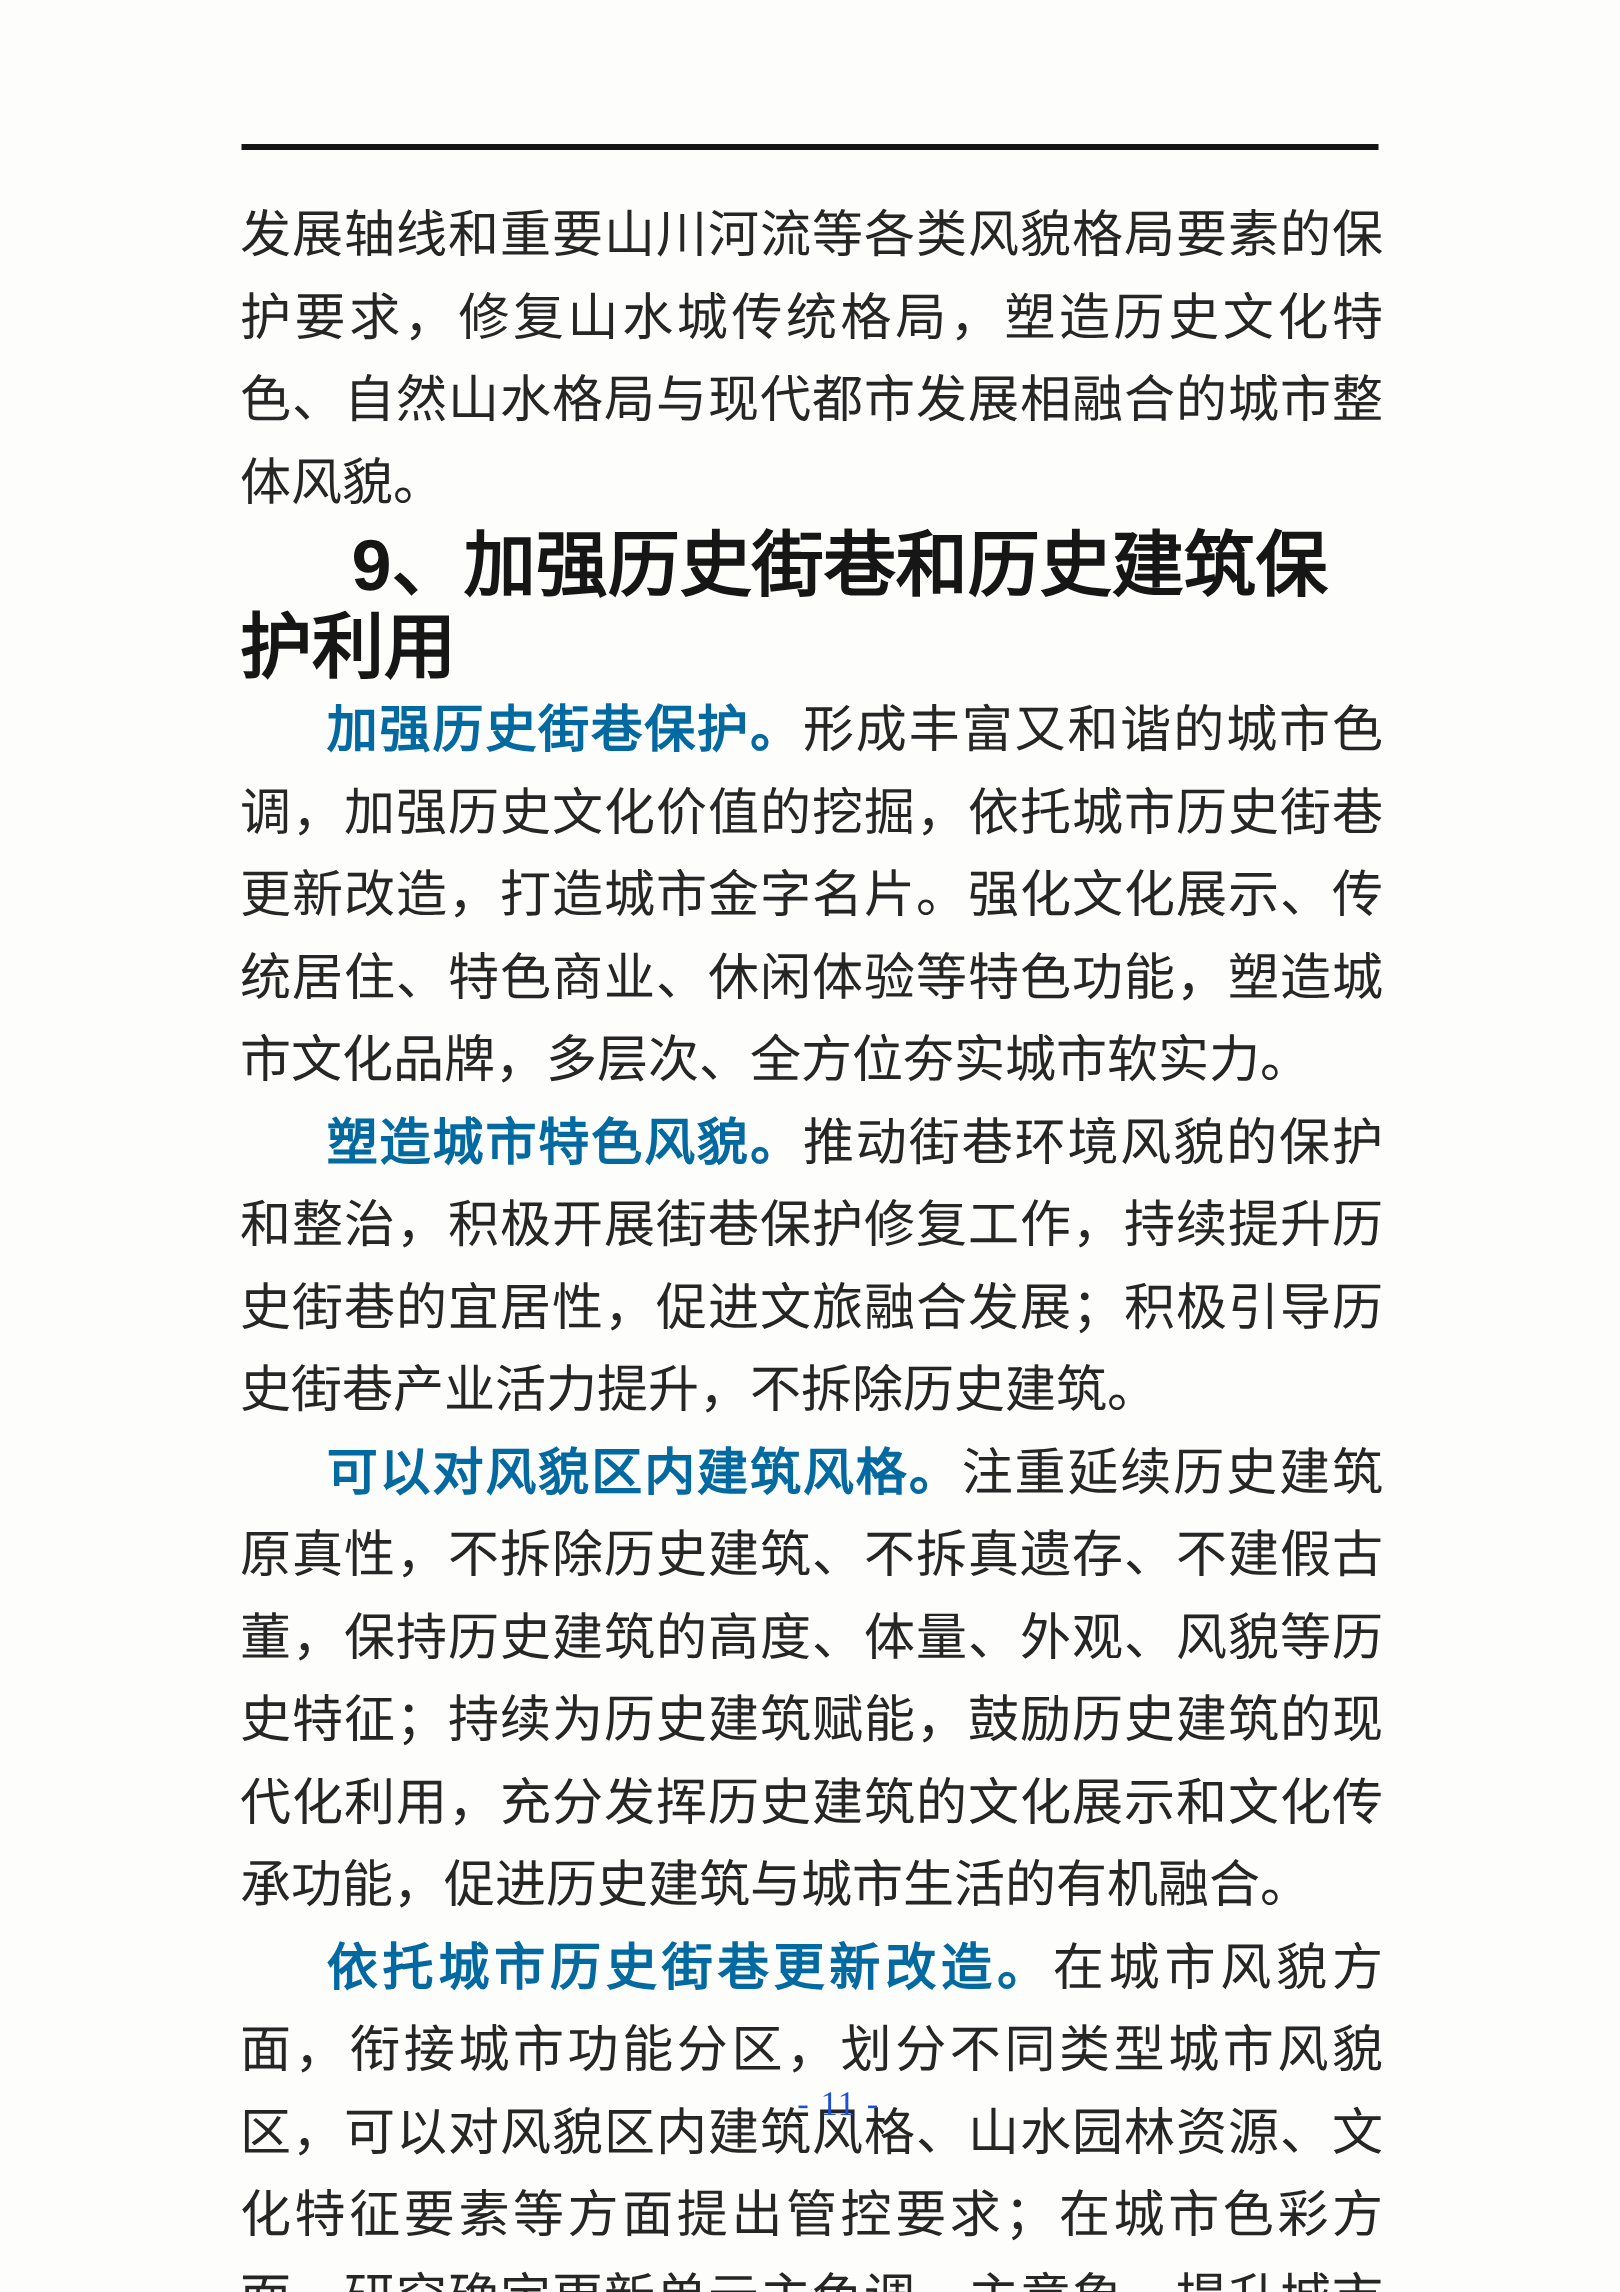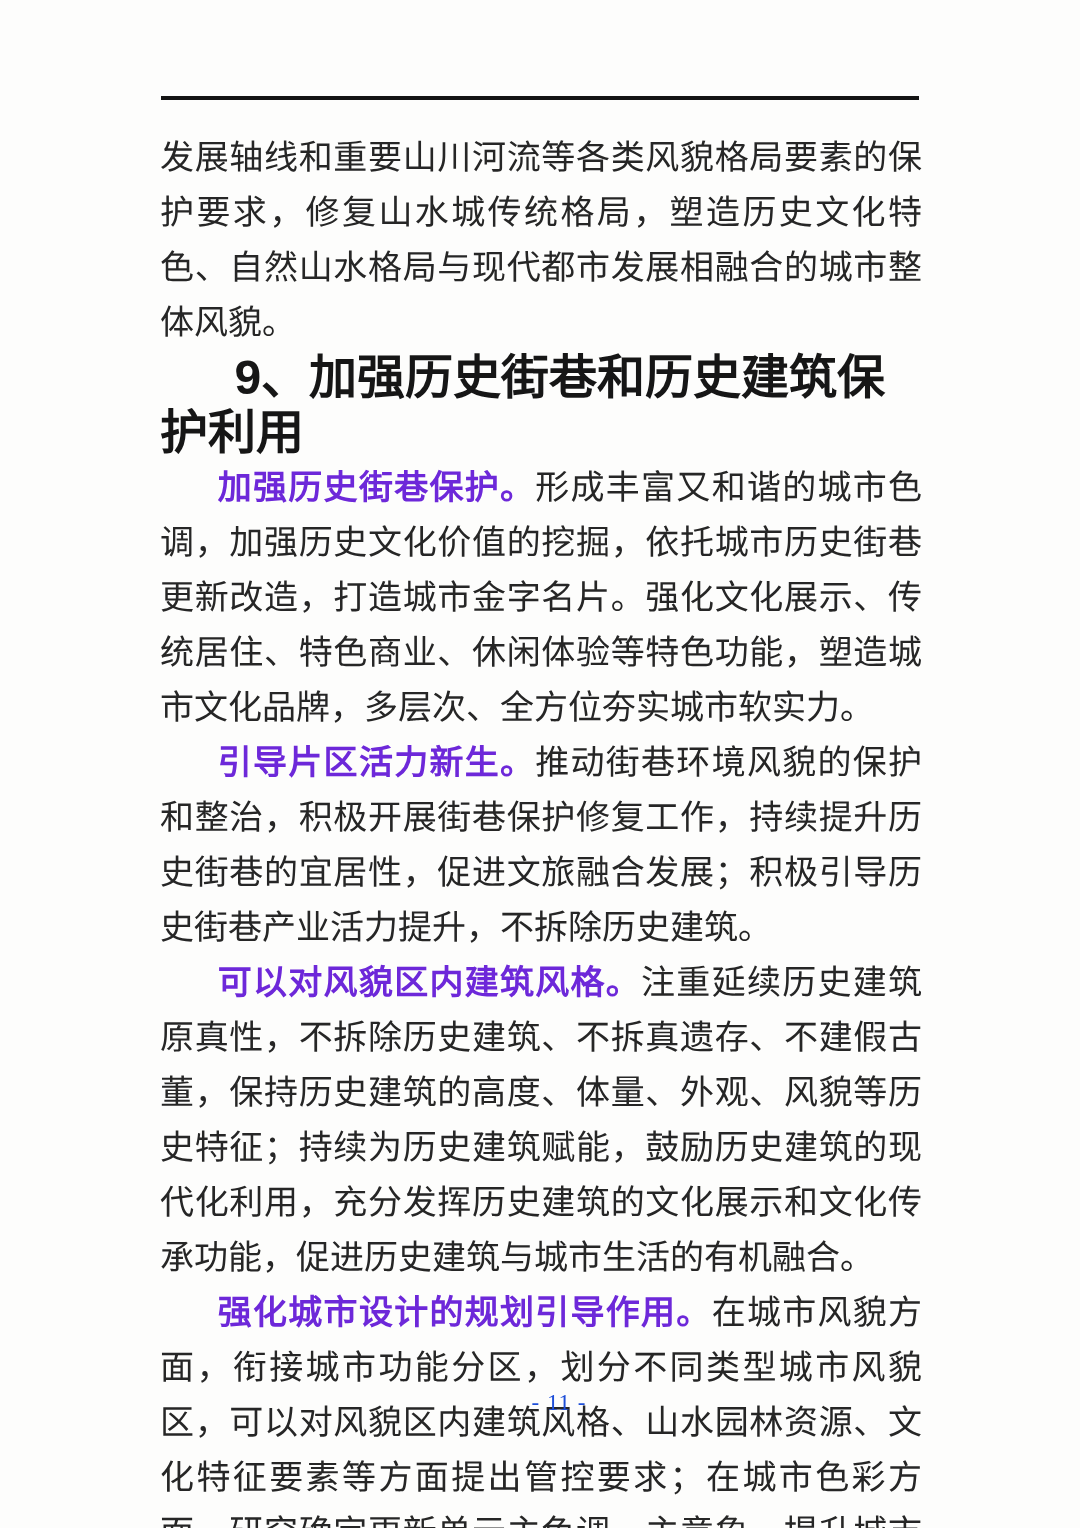--- a/index.html
+++ b/index.html
@@ -38,21 +38,21 @@
   .para {
     margin: 0;
     text-indent: 1.7em;
   }
   .para.no-indent {
     text-indent: 0;
   }
   .para .lead {
     font-weight: bold;
     font-family: "Liberation Sans", "DejaVu Sans", sans-serif;
-    color: #6d28d9;
+    color: #0369a1;
   }
   .heading {
     margin: 0;
     font-size: 48px;
     line-height: 55px;
     font-weight: bold;
     font-family: "Liberation Sans", "DejaVu Sans", sans-serif;
     color: #161616;
     text-indent: 1.55em;
     text-align: left;
@@ -77,24 +77,24 @@
   <div class="header-rule"></div>
 
   <div class="content">
 
     <p class="para no-indent">发展轴线和重要山川河流等各类风貌格局要素的保护要求，修复山水城传统格局，塑造历史文化特色、自然山水格局与现代都市发展相融合的城市整体风貌。</p>
 
     <h2 class="heading">9、加强历史街巷和历史建筑保护利用</h2>
 
     <p class="para"><span class="lead">加强历史街巷保护。</span><span>形成丰富又和谐的城市色调，加强历史文化价值的挖掘，依托城市历史街巷更新改造，打造城市金字名片。强化文化展示、传统居住、特色商业、休闲体验等特色功能，塑造城市文化品牌，多层次、全方位夯实城市软实力。</span></p>
 
-    <p class="para"><span class="lead">引导片区活力新生。</span><span>推动街巷环境风貌的保护和整治，积极开展街巷保护修复工作，持续提升历史街巷的宜居性，促进文旅融合发展；积极引导历史街巷产业活力提升，不拆除历史建筑。</span></p>
+    <p class="para"><span class="lead">塑造城市特色风貌。</span><span>推动街巷环境风貌的保护和整治，积极开展街巷保护修复工作，持续提升历史街巷的宜居性，促进文旅融合发展；积极引导历史街巷产业活力提升，不拆除历史建筑。</span></p>
 
     <p class="para"><span class="lead">可以对风貌区内建筑风格。</span><span>注重延续历史建筑原真性，不拆除历史建筑、不拆真遗存、不建假古董，保持历史建筑的高度、体量、外观、风貌等历史特征；持续为历史建筑赋能，鼓励历史建筑的现代化利用，充分发挥历史建筑的文化展示和文化传承功能，促进历史建筑与城市生活的有机融合。</span></p>
 
 
-    <p class="para"><span class="lead">强化城市设计的规划引导作用。</span><span>在城市风貌方面，衔接城市功能分区，划分不同类型城市风貌区，可以对风貌区内建筑风格、山水园林资源、文化特征要素等方面提出管控要求；在城市色彩方面，研究确定更新单元主色调、主意象，提升城市整体形象，可以强化建筑色彩主基调与色彩控制体系，形成丰富又和谐的城市色调。</span></p>
+    <p class="para"><span class="lead">依托城市历史街巷更新改造。</span><span>在城市风貌方面，衔接城市功能分区，划分不同类型城市风貌区，可以对风貌区内建筑风格、山水园林资源、文化特征要素等方面提出管控要求；在城市色彩方面，研究确定更新单元主色调、主意象，提升城市整体形象，可以强化建筑色彩主基调与色彩控制体系，形成丰富又和谐的城市色调。</span></p>
 
   </div>
 
   <div class="page-number">- 11 -</div>
 
 </div>
 
 </body></html>

